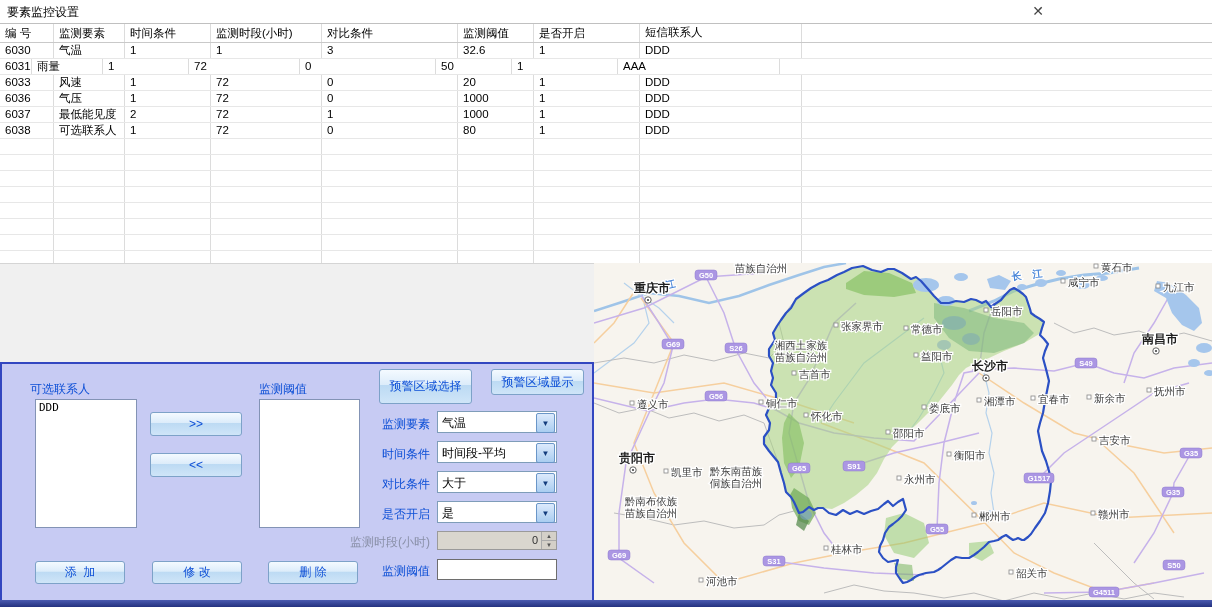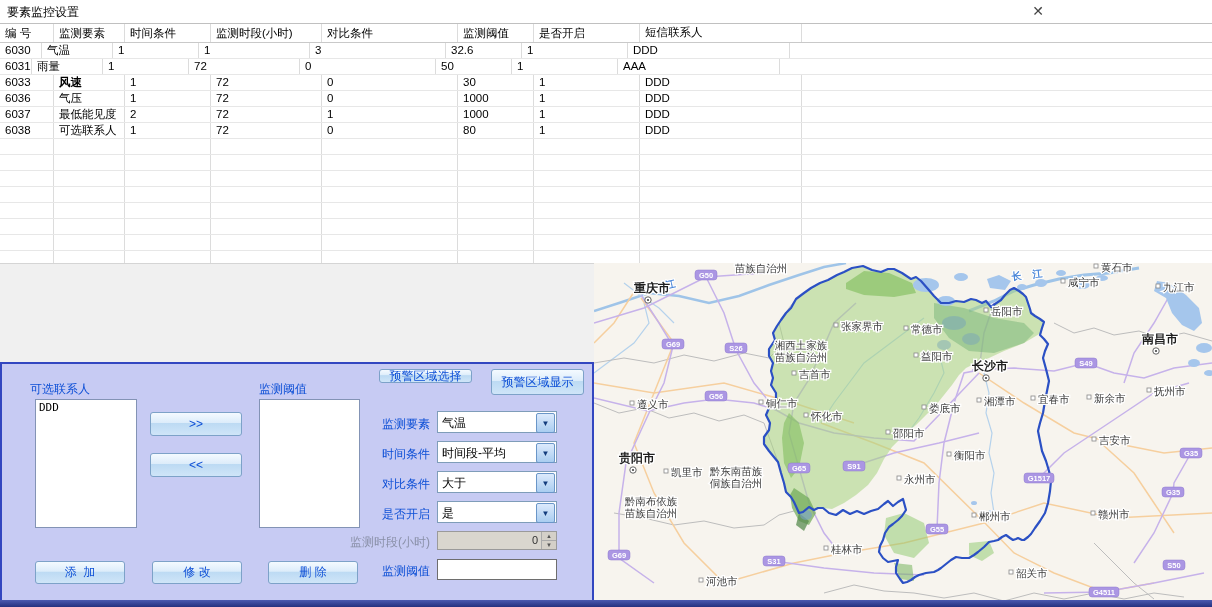--- a/index.html
+++ b/index.html
@@ -67,21 +67,21 @@
         <div class="cell" style="width: 86px;">时间条件</div>
         <div class="cell" style="width: 111px;">监测时段(小时)</div>
         <div class="cell" style="width: 136px;">对比条件</div>
         <div class="cell" style="width: 76px;">监测阈值</div>
         <div class="cell" style="width: 106px;">是否开启</div>
         <div class="cell" style="width: 162px; font-family: Liberation Mono, monospace;">短信联系人</div>
         <div class="cell" style="width: 410px;"></div>
       </div>
     <div id="grid-body">
         <div class="tr td-row">
-          <div class="cell" style="width: 42px;">6030</div>
+          <div class="cell" style="width: 54px;">6030</div>
           <div class="cell" style="width: 71px;">气温</div>
           <div class="cell" style="width: 86px;">1</div>
           <div class="cell" style="width: 111px;">1</div>
           <div class="cell" style="width: 136px;">3</div>
           <div class="cell" style="width: 76px;">32.6</div>
           <div class="cell" style="width: 106px;">1</div>
           <div class="cell" style="width: 162px;">DDD</div>
           <div class="cell" style="width: 410px;"></div>
         </div>
         <div class="tr td-row">
@@ -90,25 +90,25 @@
           <div class="cell" style="width: 86px;">1</div>
           <div class="cell" style="width: 111px;">72</div>
           <div class="cell" style="width: 136px;">0</div>
           <div class="cell" style="width: 76px;">50</div>
           <div class="cell" style="width: 106px;">1</div>
           <div class="cell" style="width: 162px;">AAA</div>
           <div class="cell" style="width: 410px;"></div>
         </div>
         <div class="tr td-row">
           <div class="cell" style="width: 54px;">6033</div>
-          <div class="cell" style="width: 71px; font-weight: bold;">风速</div>
+          <div class="cell" style="width: 71px;">风速</div>
           <div class="cell" style="width: 86px;">1</div>
           <div class="cell" style="width: 111px;">72</div>
           <div class="cell" style="width: 136px;">0</div>
-          <div class="cell" style="width: 76px;">30</div>
+          <div class="cell" style="width: 76px;">20</div>
           <div class="cell" style="width: 106px;">1</div>
           <div class="cell" style="width: 162px;">DDD</div>
           <div class="cell" style="width: 410px;"></div>
         </div>
         <div class="tr td-row">
           <div class="cell" style="width: 54px;">6036</div>
           <div class="cell" style="width: 71px;">气压</div>
           <div class="cell" style="width: 86px;">1</div>
           <div class="cell" style="width: 111px;">72</div>
           <div class="cell" style="width: 136px;">0</div>
@@ -237,21 +237,21 @@
     <div class="listbox" style="left:33px;top:35px;width:100px;height:127px;" id="avail-list">
         <div class="item">DDD</div>
       </div>
 
     <div class="btn" style="left:148px;top:48px;width:92px;height:24px;">&gt;&gt;</div>
     <div class="btn" style="left:148px;top:89px;width:92px;height:24px;">&lt;&lt;</div>
 
     <span class="blue-label" style="left:257px;top:17px;">监测阈值</span>
     <div class="listbox" style="left:257px;top:35px;width:99px;height:127px;" id="sel-list"></div>
 
-    <div class="btn" style="left:377px;top:5px;width:93px;height:14px;">预警区域选择</div>
+    <div class="btn" style="left:377px;top:5px;width:93px;height:35px;">预警区域选择</div>
     <div class="btn" style="left:489px;top:5px;width:93px;height:26px;">预警区域显示</div>
 
     <span class="blue-label" style="left:288px;top:52px;width:140px;text-align:right;display:inline-block;left:288px;">监测要素</span>
     <div class="combo" style="left:435px;top:47px;">
       <span class="val">气温</span>
       <span class="drop">▼</span>
     </div>
 
     <span class="blue-label" style="left:288px;top:82px;width:140px;text-align:right;display:inline-block;">时间条件</span>
     <div class="combo" style="left:435px;top:77px;">

